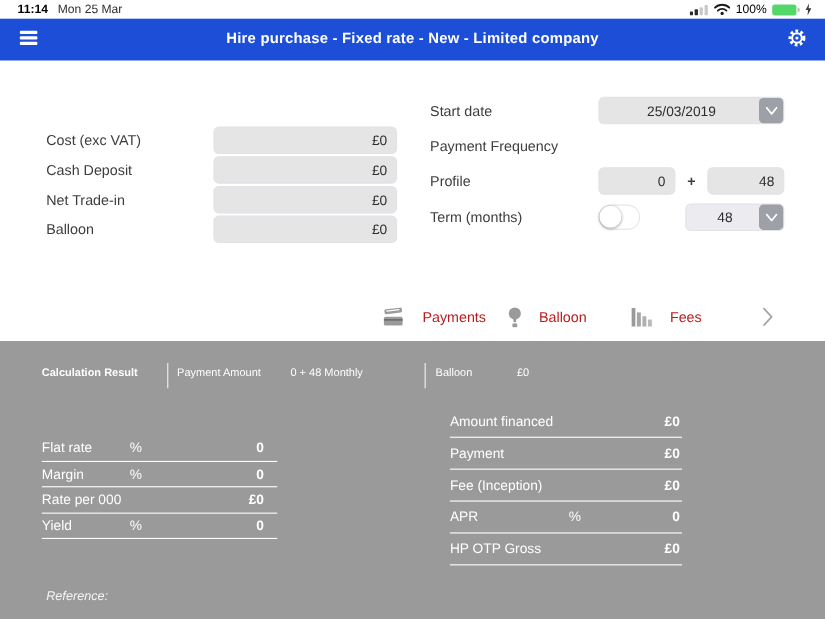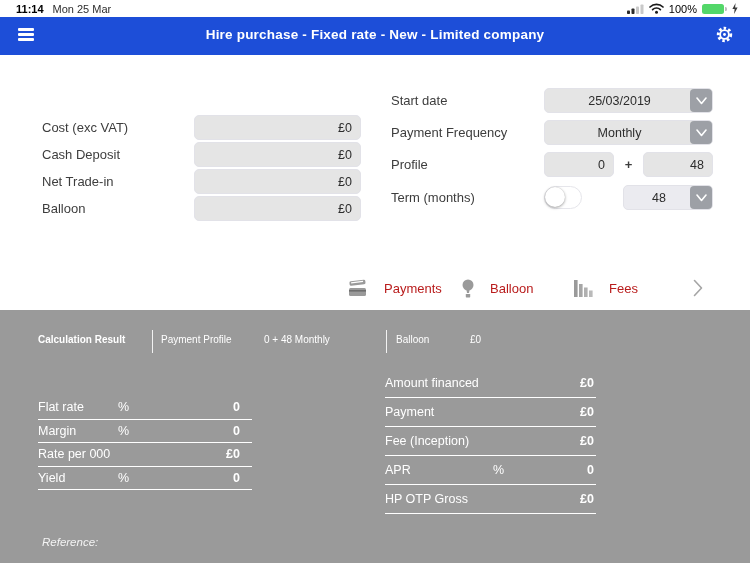--- a/index.html
+++ b/index.html
@@ -65,21 +65,21 @@
   .more-chevron { position: absolute; top: 279px; left: 693px; cursor: pointer; }
 
   
   .results { position: absolute; top: 310px; left: 0; right: 0; bottom: 0; background: #9a9a9a; color: #fff; }
   .calc-hdr-item { position: absolute; top: 24px; font-size: 10px; white-space: nowrap; }
   .calc-title { font-weight: bold; }
   .calc-div { position: absolute; top: 20px; width: 1px; height: 23px; background: #f2f2f2; }
 
   .calc-table { position: absolute; }
   .calc-left  { left: 38px; top: 86px; width: 214px; }
-  .calc-right { left: 385px; top: 59px; width: 211px; }
+  .calc-right { left: 409px; top: 59px; width: 211px; }
   .calc-row { display: grid; align-items: center; border-bottom: 1.5px solid #fff; }
   .calc-left  .calc-row { grid-template-columns: 80px 1fr auto; height: 23.5px; }
   .calc-right .calc-row { grid-template-columns: 108px 1fr auto; height: 29px; }
   .calc-row .cl, .calc-row .cu { font-size: 12.5px; }
   .calc-row .cv { font-size: 12.5px; font-weight: bold; text-align: right; }
   .calc-left .calc-row .cv { padding-right: 12px; }
   .calc-right .calc-row .cv { padding-right: 2px; }
 
   .reference { position: absolute; left: 42px; top: 226px; font-size: 11.5px; font-style: italic; color: #f4f4f4; }
 
@@ -163,28 +163,20 @@
       <input class="fld fld-center" value="25/03/2019" style="">
       <span class="dd-btn">
         <svg width="11" height="8" viewBox="0 0 11 8">
             <polyline points="1,1 5.5,6.5 10,1" fill="none" stroke="#fff" stroke-width="1.6" stroke-linecap="round" stroke-linejoin="round"></polyline>
           </svg>
       </span>
     </span>
   </div>
   <div class="form-row row-right" style="top:120px">
     <span class="flabel">Payment Frequency</span>
-    <span class="control ctl-169">
-      <input class="fld fld-center" value="Monthly" style="">
-      <span class="dd-btn">
-        <svg width="11" height="8" viewBox="0 0 11 8">
-            <polyline points="1,1 5.5,6.5 10,1" fill="none" stroke="#fff" stroke-width="1.6" stroke-linecap="round" stroke-linejoin="round"></polyline>
-          </svg>
-      </span>
-    </span>
   </div>
   <div class="form-row row-right" style="top:152px">
     <span class="flabel">Profile</span>
     <span class="control ctl-169 profile-ctl">
       <input class="fld fld-money" value="0" style="">
       <span class="plus-sep">+</span>
       <input class="fld fld-money" value="48" style="">
     </span>
   </div>
   <div class="form-row row-right" style="top:185px">
@@ -238,21 +230,21 @@
   </div>
   <div class="more-chevron">
     <svg width="10" height="18" viewBox="0 0 10 18">
         <polyline points="1.5,1.5 8.5,9 1.5,16.5" fill="none" stroke="#a5a5a5" stroke-width="1.6" stroke-linecap="round" stroke-linejoin="round"></polyline>
       </svg>
   </div>
 
   <div class="results">
     <span class="calc-hdr-item calc-title" style="left:38px">Calculation Result</span>
     <span class="calc-div" style="left:152px"></span>
-    <span class="calc-hdr-item" style="left:161px">Payment Profile</span>
+    <span class="calc-hdr-item" style="left:161px">Payment Amount</span>
     <span class="calc-hdr-item" style="left:264px">0 + 48 Monthly</span>
     <span class="calc-div" style="left:386px"></span>
     <span class="calc-hdr-item" style="left:396px">Balloon</span>
     <span class="calc-hdr-item" style="left:470px">£0</span>
 
     <div class="calc-table calc-left">
       <div class="calc-row">
         <span class="cl">Flat rate</span>
         <span class="cu">%</span>
         <span class="cv">0</span>

